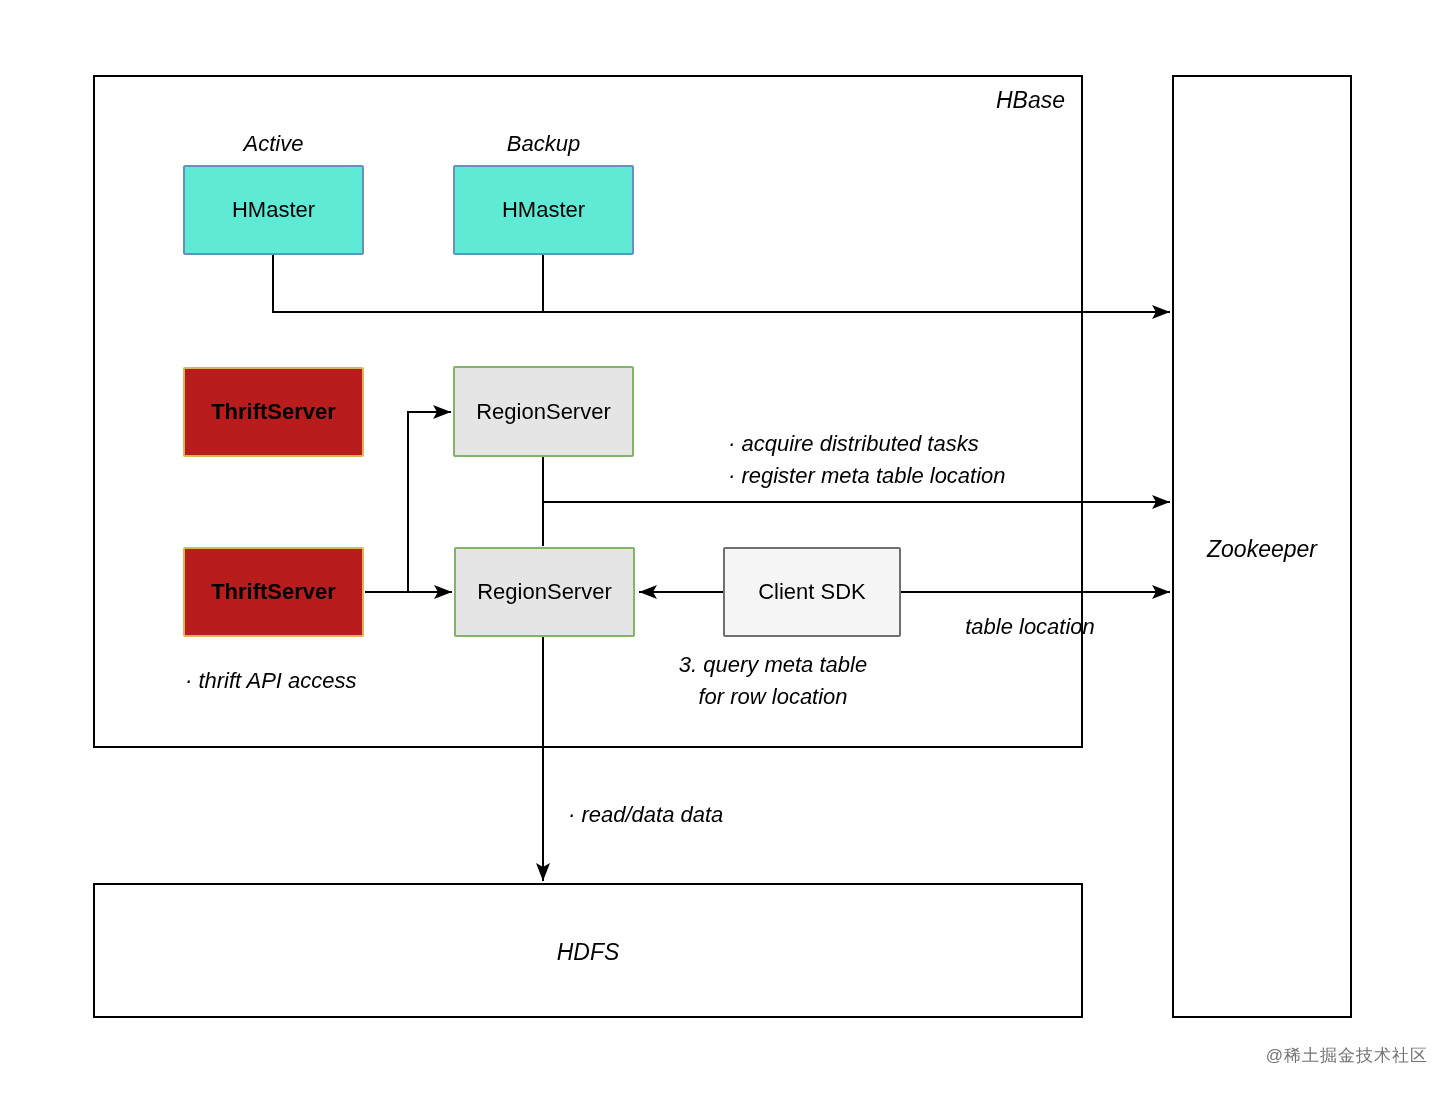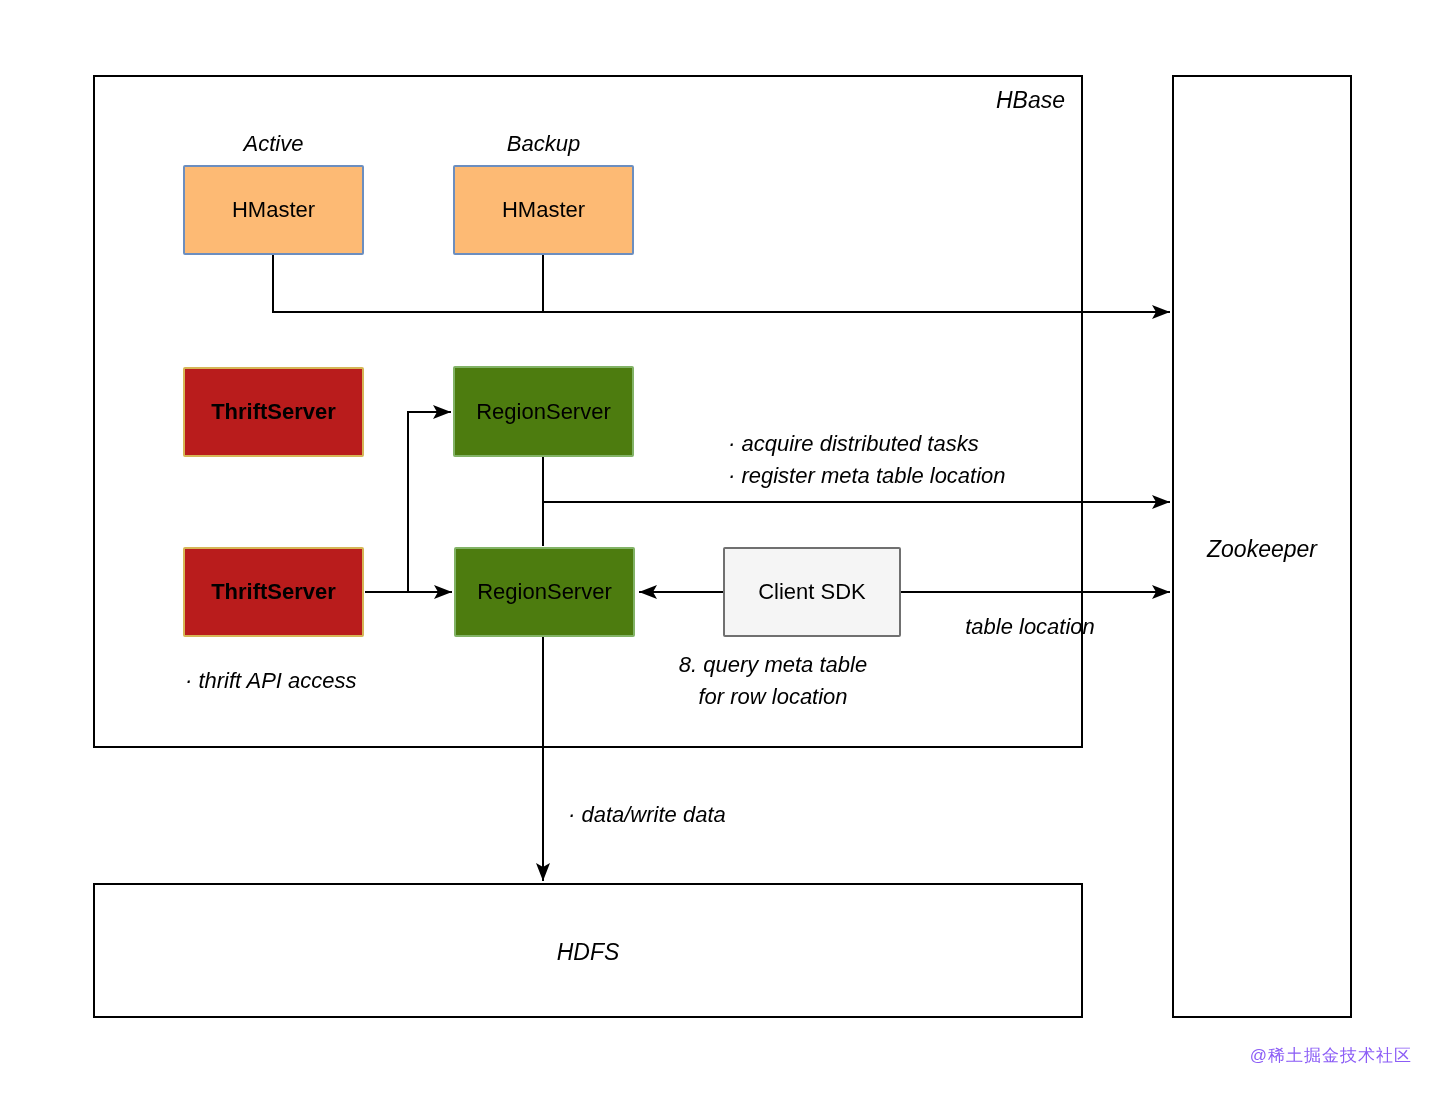--- a/index.html
+++ b/index.html
@@ -35,40 +35,40 @@
     background: transparent;
   }
   .node {
     border-radius: 2px;
     display: flex;
     align-items: center;
     justify-content: center;
     font-size: 22px;
     text-align: center;
   }
-  .node.hmaster { background: #fdba74; border: 2px solid #6c8ebf; }
+  .node.hmaster { background: #5eead4; border: 2px solid #6c8ebf; }
   .node.thrift  { background: #b91c1c; border: 2px solid #d6b656; font-weight: bold; }
-  .node.region  { background: #4d7c0f; border: 2px solid #82b366; }
+  .node.region  { background: #e5e5e5; border: 2px solid #82b366; }
   .node.client  { background: #f5f5f5; border: 2px solid #707070; }
   .label {
     position: absolute;
     font-size: 22px;
     line-height: 32px;
     white-space: nowrap;
     font-style: italic;
   }
   .label.centered { text-align: center; }
   .section-title { font-size: 23px; }
   .role-label { width: 181px; text-align: center; }
   .watermark {
     position: absolute;
-    right: 28px;
+    right: 12px;
     top: 1044px;
     font-size: 17px;
-    color: #8b5cf6;
+    color: #737373;
     letter-spacing: 1px;
   }
 </style>
 </head>
 <body>
 
 <div class="canvas">
 
   <svg class="connectors" viewBox="0 0 1440 1098">
     <defs>
@@ -137,23 +137,23 @@
   <div class="label" style="left:728px; top:409px;margin-top:19px;">
     <div>· acquire distributed tasks</div>
     <div>· register meta table location</div>
   </div>
 
   <div class="label centered" style="left:920px; top:611px; width:220px;">
     <div>table location</div>
   </div>
 
   <div class="label centered" style="left:653px; top:649px; width:240px;">
-    <div>8. query meta table</div>
+    <div>3. query meta table</div>
     <div>for row location</div>
   </div>
 
   <div class="label" style="left:185px; top:665px;">· thrift API access</div>
 
-  <div class="label" style="left:568px; top:799px;">· data/write data</div>
+  <div class="label" style="left:568px; top:799px;">· read/data data</div>
 
   <div class="watermark">@稀土掘金技术社区</div>
 
 </div>
 
 </body></html>

